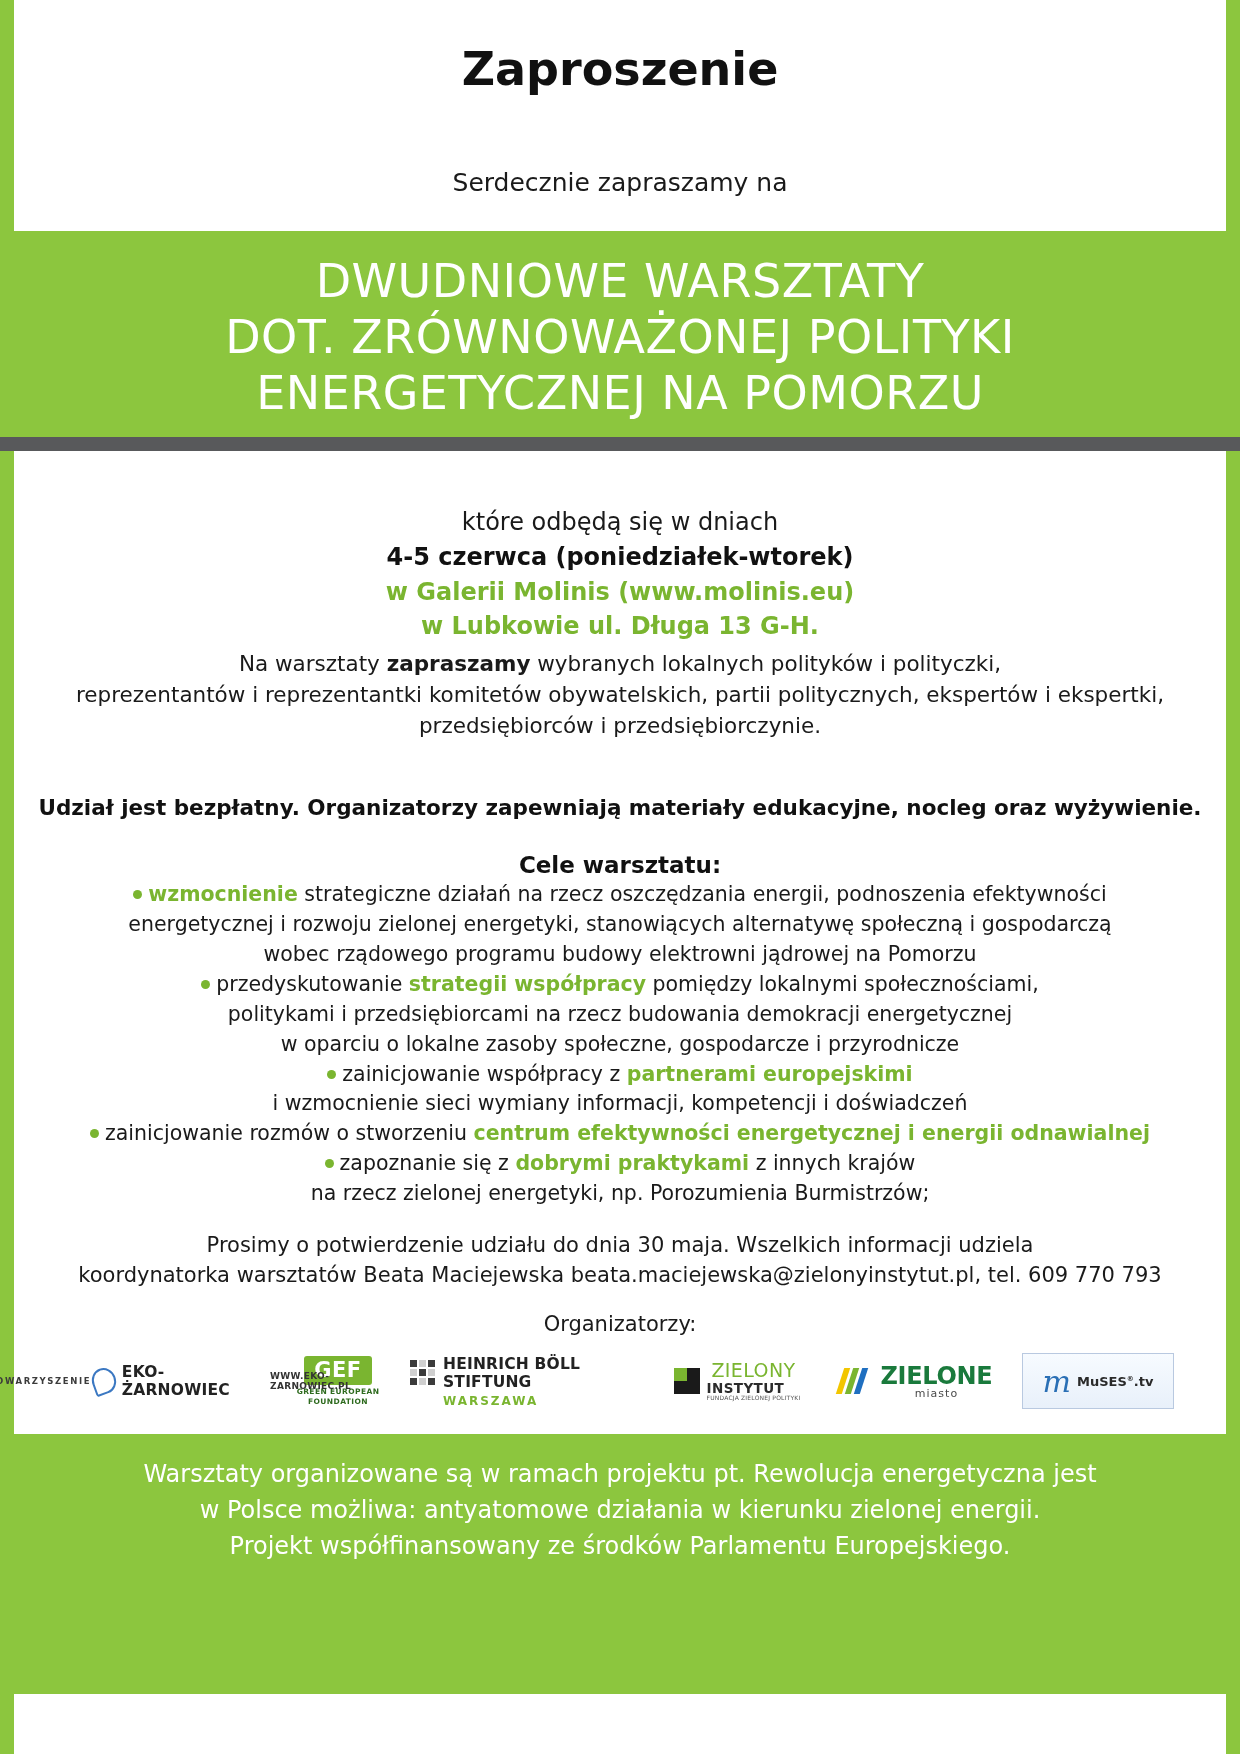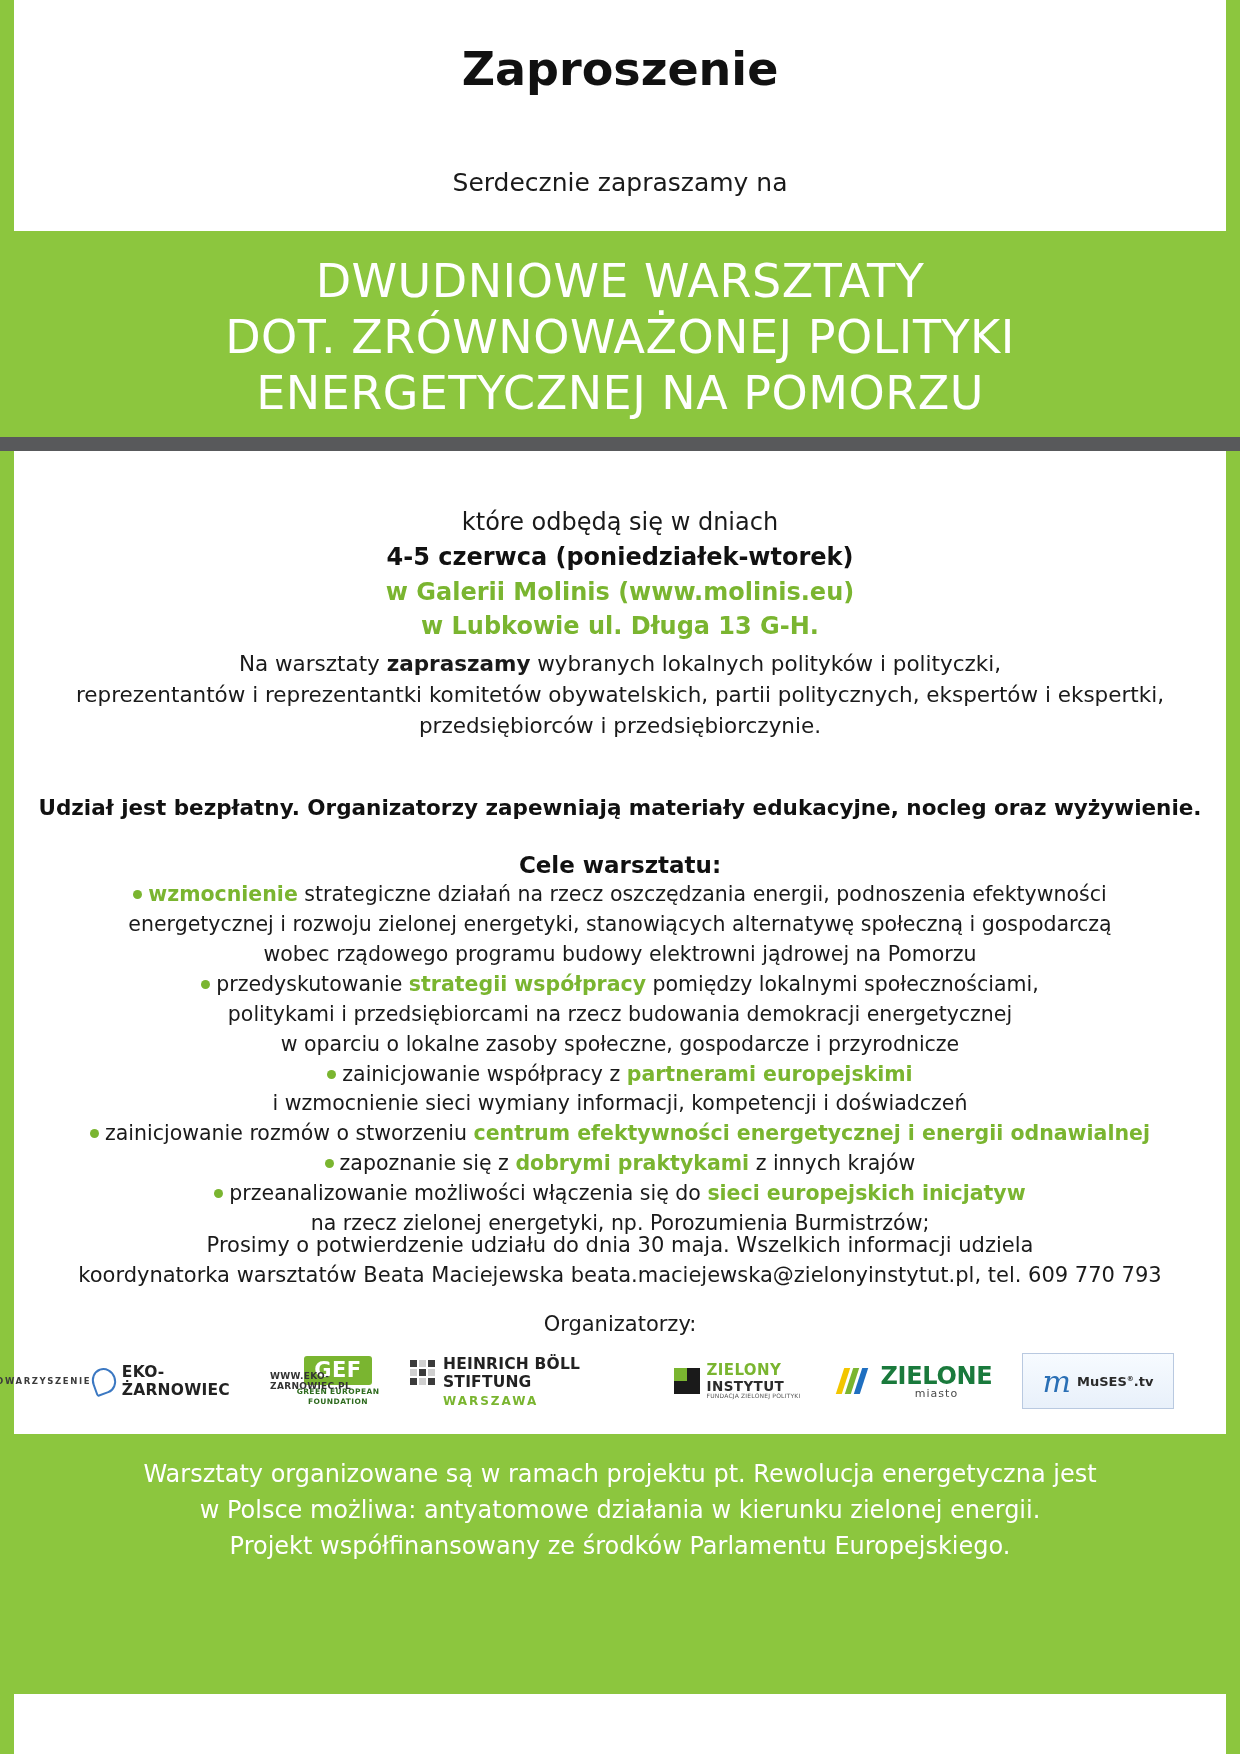--- a/index.html
+++ b/index.html
@@ -288,21 +288,21 @@
     position: relative;
   }
   .logo-zi .mark::after {
     content: "";
     position: absolute; left: 0; top: 0;
     width: 13px; height: 13px; background: #7ab530;
   }
   .logo-zi .t {
     line-height: 1.05;
   }
-  .logo-zi .t .a { font-size: 15px; font-weight: bold; color: #7ab530; letter-spacing: 0.4px; }
+  .logo-zi .t .a { font-size: 19px; font-weight: normal; color: #7ab530; letter-spacing: 0.4px; text-align: center; }
   .logo-zi .t .b { font-size: 13.5px; font-weight: bold; color: #2b2b2b; letter-spacing: 0.4px; }
   .logo-zi .t .c { font-size: 6px; color: #555; letter-spacing: 0.2px; }
 
   .logo-zm {
     width: 160px;
     flex-direction: row;
     align-items: center;
     gap: 17px;
   }
   .logo-zm .slashes { display: flex; gap: 3px; transform: skewX(-18deg); }
@@ -395,21 +395,20 @@
       <div class="goal-item"><span class="bullet"></span><span class="g">wzmocnienie</span><span> strategiczne działań  na rzecz oszczędzania energii, podnoszenia efektywności</span></div>
       <div class="goal-item"><span>energetycznej i rozwoju zielonej energetyki, stanowiących alternatywę  społeczną i gospodarczą</span></div>
       <div class="goal-item"><span>wobec rządowego programu budowy elektrowni jądrowej na Pomorzu</span></div>
       <div class="goal-item"><span class="bullet"></span><span>przedyskutowanie </span><span class="g">strategii współpracy</span><span> pomiędzy lokalnymi społecznościami,</span></div>
       <div class="goal-item"><span>politykami i przedsiębiorcami na rzecz budowania demokracji energetycznej</span></div>
       <div class="goal-item"><span>w oparciu o lokalne zasoby społeczne, gospodarcze i przyrodnicze</span></div>
       <div class="goal-item"><span class="bullet"></span><span>zainicjowanie współpracy z </span><span class="g">partnerami europejskimi</span></div>
       <div class="goal-item"><span>i wzmocnienie sieci wymiany informacji, kompetencji i doświadczeń</span></div>
       <div class="goal-item"><span class="bullet"></span><span>zainicjowanie rozmów o stworzeniu </span><span class="g">centrum efektywności energetycznej i energii odnawialnej</span></div>
       <div class="goal-item"><span class="bullet"></span><span>zapoznanie się z </span><span class="g">dobrymi praktykami</span><span> z innych  krajów</span></div>
-      <div class="goal-item"><span class="bullet"></span><span>przeanalizowanie możliwości włączenia się do </span><span class="g">sieci europejskich inicjatyw</span></div>
       <div class="goal-item"><span>na rzecz zielonej energetyki, np. Porozumienia Burmistrzów;</span></div>
     </div>
 
   <div class="confirm">
     <div>Prosimy o potwierdzenie udziału do dnia 30 maja. Wszelkich informacji udziela</div>
     <div>koordynatorka warsztatów Beata Maciejewska beata.maciejewska@zielonyinstytut.pl, tel. 609 770 793</div>
   </div>
 
   <div class="org-label">Organizatorzy:</div>
 

